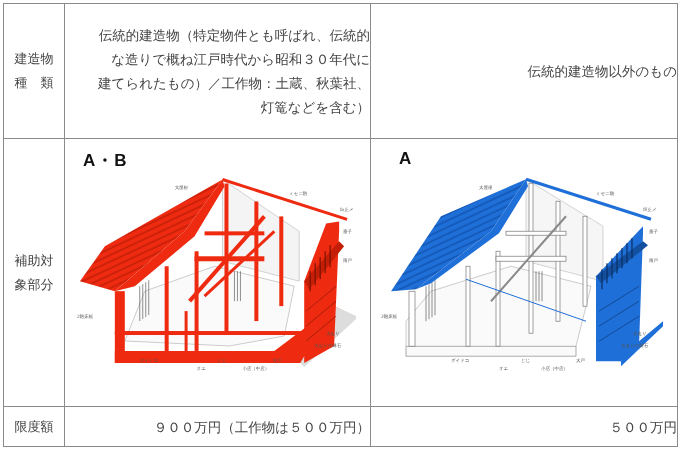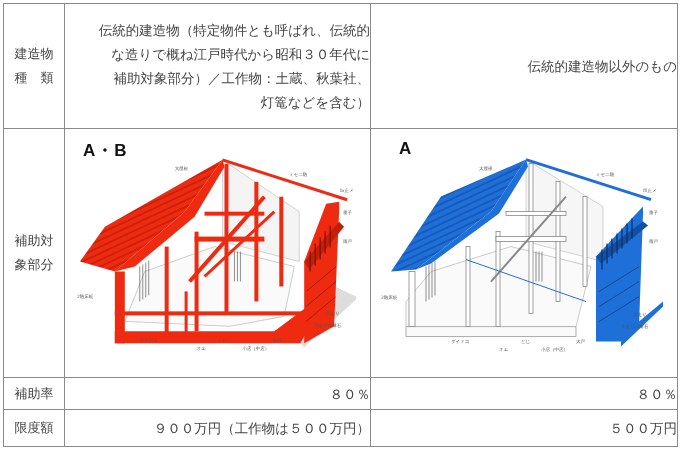--- a/index.html
+++ b/index.html
@@ -29,21 +29,21 @@
 
   <tbody>
       <tr style="height:102px">
     <td class="hdr">
       <div>建造物</div>
       <div>種　類</div>
     </td>
     <td class="cell">
       <div>伝統的建造物（特定物件とも呼ばれ、伝統的</div>
       <div>な造りで概ね江戸時代から昭和３０年代に</div>
-      <div>補助対象部分）／工作物：土蔵、秋葉社、</div>
+      <div>建てられたもの）／工作物：土蔵、秋葉社、</div>
       <div>灯篭などを含む）</div>
     </td>
     <td class="cell">伝統的建造物以外のもの</td>
   </tr>
 
 
   <tr style="height:203px">
     <td class="hdr">
       <div>補助対</div>
       <div>象部分</div>
@@ -197,25 +197,20 @@
         <text class="tiny" x="150" y="191">どじ</text>
         <text class="tiny" x="170" y="199">小店（中店）</text>
         <text class="tiny" x="205" y="191">大戸</text>
         <text class="tiny" x="262" y="164">大走り</text>
         <text class="tiny" x="250" y="176">大走りの縁石</text>
       </svg>
     </td>
   </tr>
 
 
-  <tr style="height:26px">
-    <td class="hdr">補助率</td>
-    <td class="cell">８０％</td>
-    <td class="cell">８０％</td>
-  </tr>
 
   <tr style="height:30px">
     <td class="hdr">限度額</td>
     <td class="cell">９００万円（工作物は５００万円）</td>
     <td class="cell">５００万円</td>
   </tr>
 </tbody>
   </table>
 
 </body></html>

